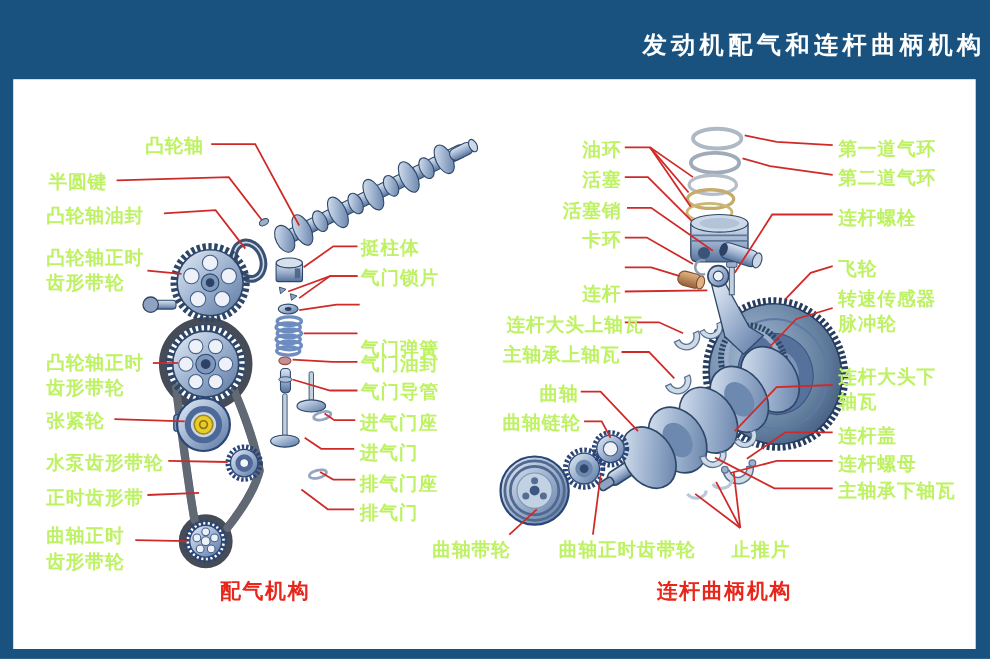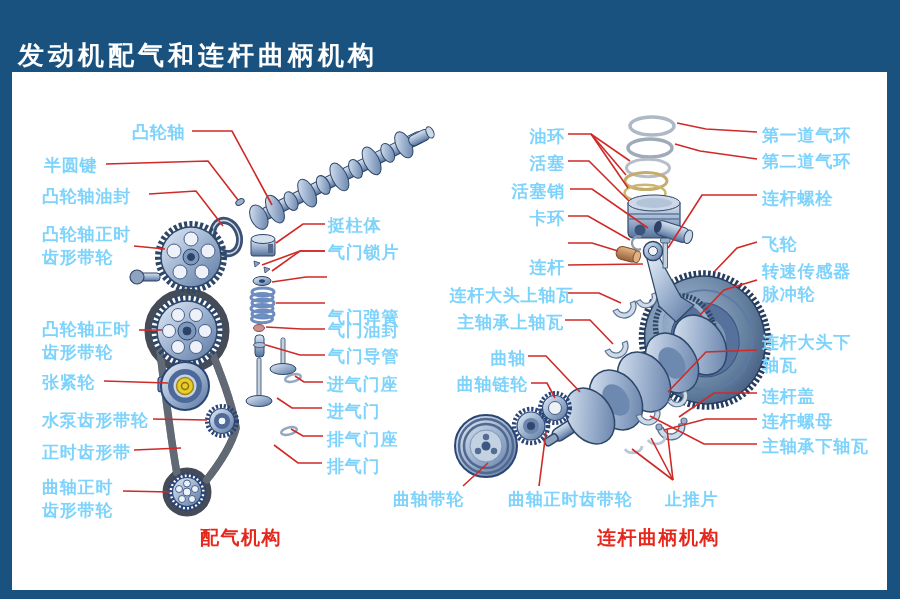--- a/index.html
+++ b/index.html
@@ -1,23 +1,23 @@
 <!DOCTYPE html>
 <html><head>
 <meta charset="utf-8">
 <style>
   html,body{margin:0;padding:0;}
   body{font-family:"Liberation Sans", sans-serif;}
   .page{position:relative;width:900px;height:599px;background:#19527f;overflow:hidden;}
   .title-bar{position:absolute;left:0;top:0;width:900px;height:72px;}
-  .title-bar h1{margin:18px;line-height:74px;text-align:left;color:#ffffff;font-size:26px;
+  .title-bar h1{margin:4px;line-height:74px;text-align:right;color:#ffffff;font-size:22px;
     font-weight:bold;letter-spacing:4px;}
   .content-bg{position:absolute;left:12px;top:72px;width:875px;height:518px;background:#ffffff;}
   svg.overlay{position:absolute;left:0;top:0;}
-  .lb{position:absolute;font-size:17px;font-weight:700;color:#7dd3fc;letter-spacing:0.8px;
+  .lb{position:absolute;font-size:17px;font-weight:700;color:#bef264;letter-spacing:0.8px;
       line-height:23px;white-space:pre-line;}
   .lb.r{text-align:right;}
   .cap{position:absolute;font-size:19px;font-weight:bold;color:#e8271c;letter-spacing:1.5px;}
 </style>
 </head>
 <body>
 
 <div class="page">
   <div class="title-bar">
     <h1>发动机配气和连杆曲柄机构</h1>
@@ -347,21 +347,21 @@
   <div class="lb" style="left:328px;top:345px">气门导管</div>
   <div class="lb" style="left:327px;top:373px">进气门座</div>
   <div class="lb" style="left:327px;top:400px">进气门</div>
   <div class="lb" style="left:327px;top:428px">排气门座</div>
   <div class="lb" style="left:327px;top:455px">排气门</div>
   <div class="lb r" style="right:335px;top:125px">油环</div>
   <div class="lb r" style="right:335px;top:152px">活塞</div>
   <div class="lb r" style="right:335px;top:180px">活塞销</div>
   <div class="lb r" style="right:335px;top:207px">卡环</div>
   <div class="lb r" style="right:335px;top:256px">连杆</div>
-  <div class="lb r" style="right:326px;top:284px">连杆大头上轴瓦</div>
+  <div class="lb r" style="right:315px;top:284px">连杆大头上轴瓦</div>
   <div class="lb r" style="right:336px;top:311px">主轴承上轴瓦</div>
   <div class="lb r" style="right:374px;top:347px">曲轴</div>
   <div class="lb r" style="right:372px;top:373px">曲轴链轮</div>
   <div class="lb" style="left:393px;top:488px">曲轴带轮</div>
   <div class="lb" style="left:508px;top:488px">曲轴正时齿带轮</div>
   <div class="lb" style="left:665px;top:488px">止推片</div>
   <div class="lb" style="left:762px;top:124px">第一道气环</div>
   <div class="lb" style="left:762px;top:150px">第二道气环</div>
   <div class="lb" style="left:762px;top:187px">连杆螺栓</div>
   <div class="lb" style="left:762px;top:233px">飞轮</div>

